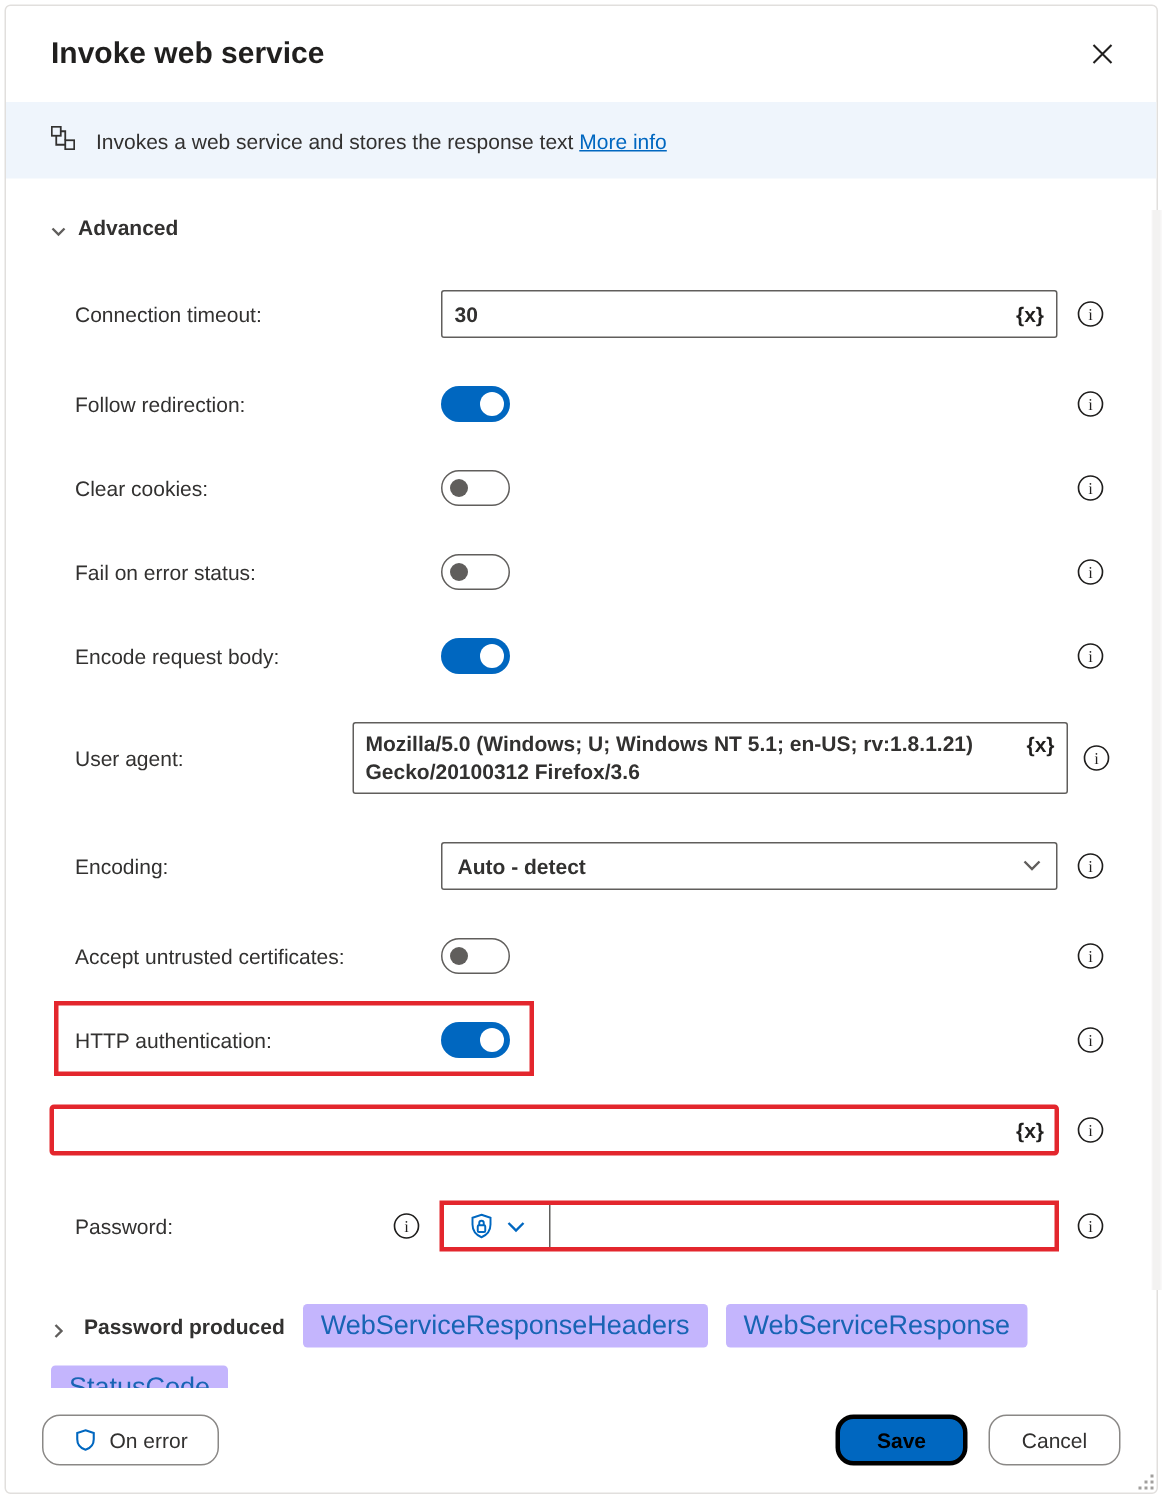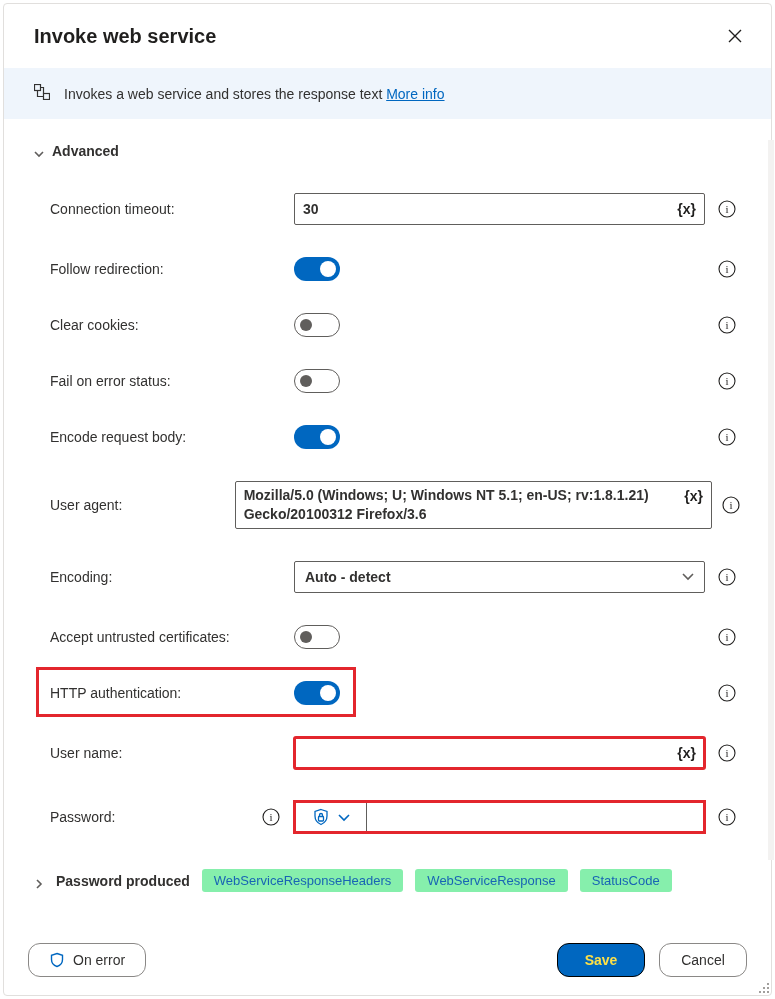--- a/index.html
+++ b/index.html
@@ -193,25 +193,25 @@
   }
   
   .vars-section {
     margin-top: 20px;
     display:flex;
     align-items:center;
     gap: 12px;
     flex-wrap:wrap;
   }
   .var-pill {
-    background:#86efac;
+    background:#c4b5fd;
     color:#1864b4;
     padding: 4px 12px;
     border-radius: 3px;
-    font-size:13px;
+    font-size:18px;
     cursor:pointer;
   }
   
   .footer {
     display:flex;
     align-items:center;
     justify-content:space-between;
     padding: 18px 24px;
     border-top: none;
   }
@@ -220,21 +220,21 @@
     padding: 0 20px;
     border-radius:12px;
     font-size:14px;
     display:inline-flex;
     align-items:center;
     justify-content:center;
     cursor:pointer;
     min-width:88px;
   }
   .btn-secondary { background:#fff; border:1px solid #8a8886; color:#323130; }
-  .btn-primary { background:#0067c0; border:1px solid #000000; color:#fde047; font-weight:600; }
+  .btn-primary { background:#0067c0; border:3px solid #000000; color:#000000; font-weight:600; }
   .btn-onerror { background:#fff; border:1px solid #8a8886; gap:8px; }
   .btn-onerror svg { width:16px; height:16px; stroke:#0067c0; fill:none; stroke-width:1.4; }
   .footer-right { display:flex; gap:14px; }
   
   .track { position:absolute; right:1px; top:140px; width:6px; height:720px; background:#f3f2f1; }
   .resize-grip { position:absolute; right:6px; bottom:6px; width:12px; height:12px; }
   .resize-grip span { position:absolute; width:2px; height:2px; background:#a19f9d; }
 </style>
 </head>
 <body>
@@ -418,23 +418,20 @@
         <div class="info-col">
             <span class="info-icon"><svg viewBox="0 0 18 18">
                 <circle cx="9" cy="9" r="8"></circle>
                 <text x="9" y="13" text-anchor="middle">i</text>
               </svg></span>
           </div>
       </div>
     </div>
 
     <div class="row">
-      <div class="label-col">
-          <span class="label">User name:</span>
-        </div>
       <div class="control-col">
         <div class="text-input hl">
           <span class="value"></span>
           <span class="var-btn">{x}</span>
         </div>
       </div>
       <div class="info-col">
           <span class="info-icon"><svg viewBox="0 0 18 18">
               <circle cx="9" cy="9" r="8"></circle>
               <text x="9" y="13" text-anchor="middle">i</text>

